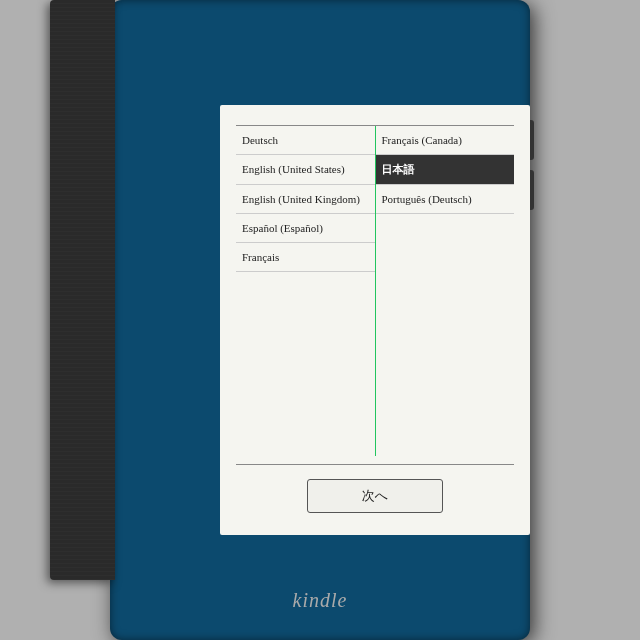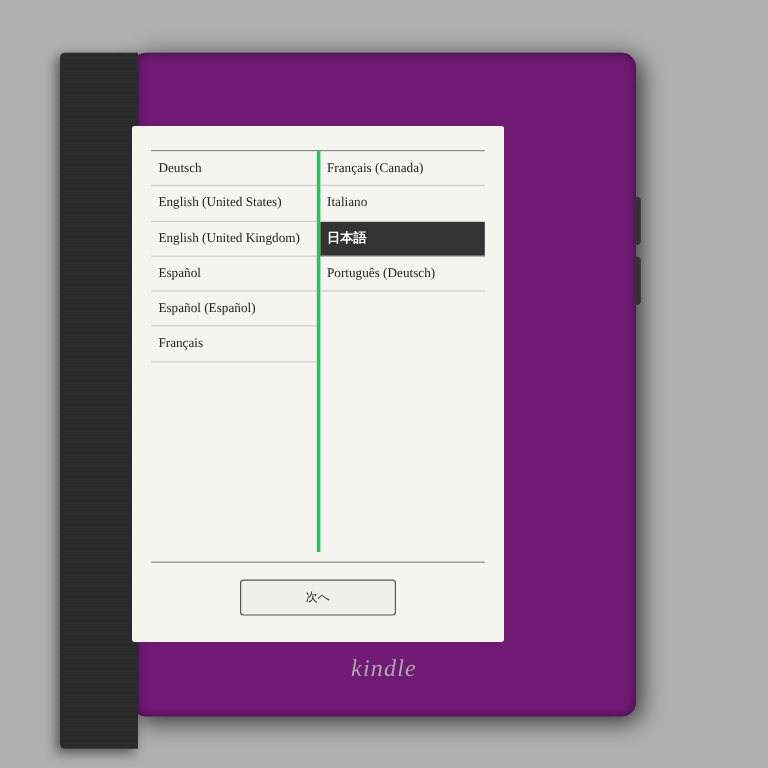--- a/index.html
+++ b/index.html
@@ -10,26 +10,26 @@
       background: #b0b0b0;
       display: flex;
       align-items: center;
       justify-content: center;
       font-family: 'Georgia', serif;
       overflow: hidden;
     }
 
     .device-outer {
       width: 420px;
-      height: 553px;
-      background: #701a75;
+      height: 640px;
+      background: #0c4a6e;
       border-radius: 12px;
       display: flex;
       align-items: center;
-      justify-content: flex-start;
+      justify-content: flex-end;
       position: relative;
       box-shadow: 4px 4px 20px rgba(0,0,0,0.7), inset 0 0 8px rgba(0,0,0,0.5);
     }
 
     .cover-left {
       position: absolute;
       left: -60px;
       top: 0;
       width: 65px;
       height: 580px;
@@ -97,41 +97,41 @@
       line-height: 1.3;
     }
 
     .lang-item.selected {
       background: #333;
       color: #fff;
       font-weight: bold;
     }
 
     .lang-col-right {
-      border-left: 3px solid #22c55e;
+      border-left: 1px solid #22c55e;
     }
 
     .bottom-divider {
       width: 100%;
       height: 1px;
       background: #888;
       margin: 8px 0;
     }
 
     .next-btn-area {
       display: flex;
       justify-content: center;
       padding: 6px 0 12px 0;
     }
 
     .next-btn {
       border: 1px solid #555;
       background: #f0f0eb;
       color: #222;
-      font-size: 10px;
+      font-size: 13px;
       padding: 7px 54px;
       border-radius: 3px;
       cursor: pointer;
       font-family: 'Georgia', serif;
     }
 
     .kindle-label {
       position: absolute;
       bottom: 28px;
       left: 50%;
@@ -176,28 +176,26 @@
 
   <div class="screen-frame">
     <div class="screen-content">
       <div class="top-divider"></div>
 
       <div class="language-grid">
         <div class="lang-col">
           <div class="lang-item">Deutsch</div>
           <div class="lang-item">English (United States)</div>
           <div class="lang-item">English (United Kingdom)</div>
-          <div class="lang-item">Español</div>
           <div class="lang-item">Español (Español)</div>
           <div class="lang-item">Français</div>
         </div>
 
         <div class="lang-col lang-col-right">
           <div class="lang-item">Français (Canada)</div>
-          <div class="lang-item">Italiano</div>
           <div class="lang-item selected">日本語</div>
           <div class="lang-item">Português (Deutsch)</div>
         </div>
       </div>
 
       <div class="bottom-divider"></div>
 
       <div class="next-btn-area">
         <button class="next-btn">次へ</button>
       </div>

